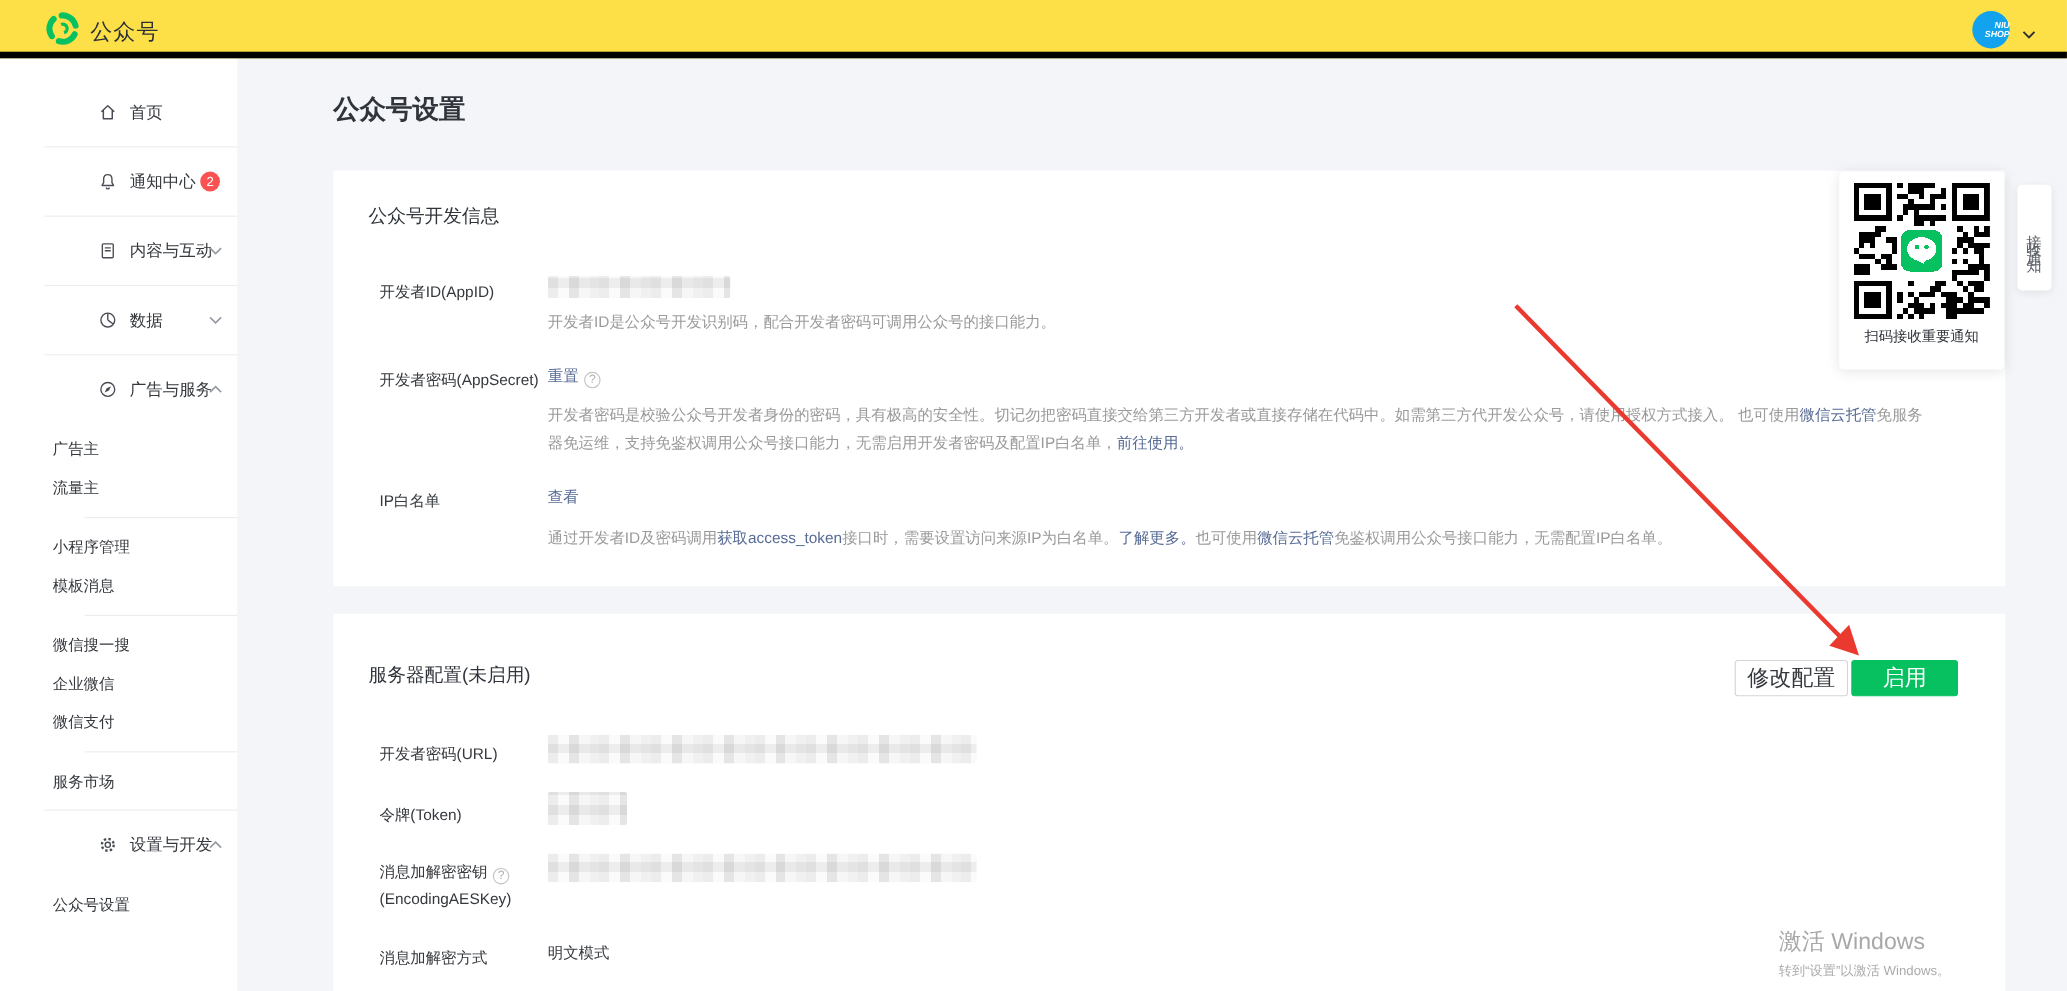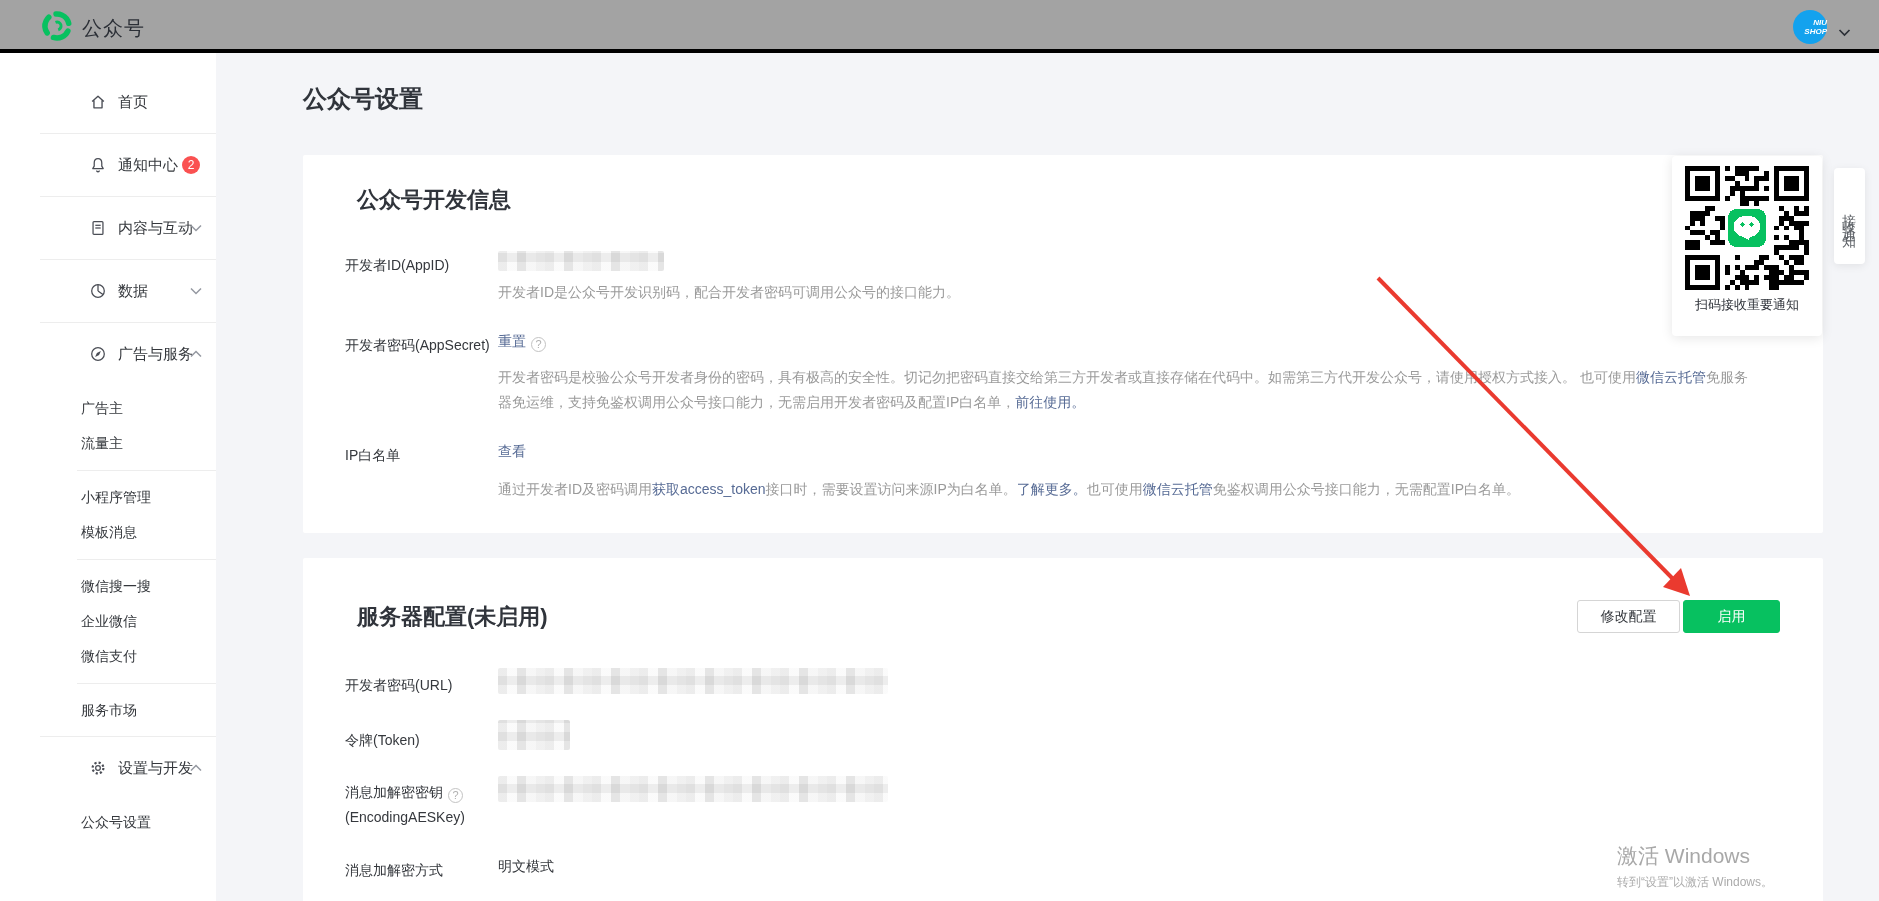--- a/index.html
+++ b/index.html
@@ -4,59 +4,59 @@
 <style>
   :root{
     --green:#07c160; --link:#576b95; --badge:#fa5151; --arrow:#ea3a2f;
     --txt:#30343b; --label:#35383d; --desc:#9a9a9a; --bg:#f4f5f8; --sep:#ededed;
   }
   *{margin:0;padding:0;box-sizing:border-box;}
   html,body{width:1879px;height:901px;overflow:hidden;}
   body{font-family:"Liberation Sans","DejaVu Sans",sans-serif;background:var(--bg);position:relative;color:var(--txt);}
 
   
-  .header{position:absolute;top:0;left:0;width:1879px;height:53px;background:#a3a3a3;border-bottom:4px solid #000000;z-index:20;}
+  .header{position:absolute;top:0;left:0;width:1879px;height:53px;background:#fde047;border-bottom:6px solid #000000;z-index:20;}
   .logo-wrap{position:absolute;left:40px;top:9px;display:flex;align-items:center;gap:8px;}
   .logo-text{font-size:20px;color:#2b2f36;letter-spacing:1px;}
   .avatar{position:absolute;left:1793px;top:10px;width:34px;height:34px;border-radius:50%;background:#13a2ee;color:#fff;
           display:flex;flex-direction:column;align-items:center;justify-content:center;font-size:8px;font-weight:bold;font-style:italic;line-height:9px;cursor:pointer;text-align:right;}
   .avatar-chev{position:absolute;left:1838px;top:23px;}
 
   
   .sidebar{position:absolute;top:53px;left:0;width:216px;height:848px;background:#fff;padding-top:18px;overflow:hidden;}
   .side-item{height:62px;display:flex;align-items:center;padding-left:53px;position:relative;font-size:15px;color:var(--label);cursor:pointer;margin-left:36px;}
   .side-item .side-icon{width:18px;height:18px;margin-right:11px;display:inline-flex;align-items:center;justify-content:center;}
   .side-item .chev{position:absolute;right:14px;top:50%;transform:translateY(-50%);display:inline-flex;}
   .badge{display:inline-flex;align-items:center;justify-content:center;min-width:18px;height:18px;border-radius:9px;background:var(--badge);
          color:#fff;font-size:12px;margin-left:4px;}
   .side-sep{border-top:1px solid var(--sep);margin-left:40px;}
-  .side-sub{height:35px;display:flex;align-items:center;padding-left:81px;font-size:14px;color:var(--label);cursor:pointer;}
+  .side-sub{height:35px;display:flex;align-items:center;padding-left:48px;font-size:14px;color:var(--label);cursor:pointer;}
   .side-sub-sep{border-top:1px solid var(--sep);margin:9px 0 9px 77px;}
   .side-groups{padding:6px 0 8px;}
 
   
   .main{position:absolute;top:53px;left:216px;right:0;bottom:0;background:var(--bg);}
   .page-title{position:absolute;left:87px;top:30px;font-size:24px;font-weight:600;color:var(--txt);}
   .card{position:absolute;left:87px;width:1520px;background:#fff;border-radius:2px;}
   .card1{top:102px;height:378px;}
   .card2{top:505px;height:480px;}
-  .sec-title{position:absolute;left:54px;font-size:22px;font-weight:700;color:var(--txt);}
+  .sec-title{position:absolute;left:32px;font-size:17px;font-weight:400;color:var(--txt);}
   .flabel{position:absolute;left:42px;width:150px;font-size:14px;color:var(--label);line-height:25px;word-break:break-all;}
   .fval{position:absolute;left:195px;font-size:14px;color:var(--label);}
   .desc{position:absolute;left:195px;font-size:14px;color:var(--desc);line-height:25px;}
   .link{color:var(--link);cursor:pointer;}
   .link.bold{font-weight:normal;}
   .help{display:inline-flex;align-items:center;justify-content:center;width:15px;height:15px;border:1px solid #c3c3c3;border-radius:50%;
         color:#b0b0b0;font-size:11px;margin-left:5px;vertical-align:-2px;cursor:pointer;}
   .redact{position:absolute;border-radius:2px;
      background-image:
        repeating-linear-gradient(90deg, rgba(0,0,0,0.075) 0 9px, rgba(0,0,0,0.02) 9px 19px, rgba(0,0,0,0.10) 19px 28px, rgba(0,0,0,0.035) 28px 38px, rgba(0,0,0,0.06) 38px 47px),
        repeating-linear-gradient(0deg, rgba(255,255,255,0.5) 0 9px, rgba(0,0,0,0.05) 9px 18px);
   }
-  .btn{position:absolute;height:33px;border-radius:3px;font-size:14px;display:flex;align-items:center;justify-content:center;cursor:pointer;font-family:Liberation Mono, monospace;}
+  .btn{position:absolute;height:33px;border-radius:3px;font-size:20px;display:flex;align-items:center;justify-content:center;cursor:pointer;font-family:Liberation Mono, monospace;}
   .btn-secondary{background:#fff;border:1px solid #d5d5d5;color:var(--label);}
   .btn-primary{background:var(--green);border:1px solid var(--green);color:#fff;text-align:right;}
 
   
   .qr-panel{position:absolute;left:1672px;top:156px;width:150px;height:180px;background:#fff;border-radius:4px;
             box-shadow:0 2px 12px rgba(0,0,0,0.10);z-index:12;text-align:center;}
   .qr-panel svg{margin-top:10px;}
   .qr-caption{font-size:13px;color:#30343b;margin-top:2px;}
   .notice-tab{position:absolute;left:1834px;top:168px;width:31px;height:96px;background:#fff;border-radius:4px;
               box-shadow:0 2px 8px rgba(0,0,0,0.08);z-index:11;display:flex;align-items:center;justify-content:center;

